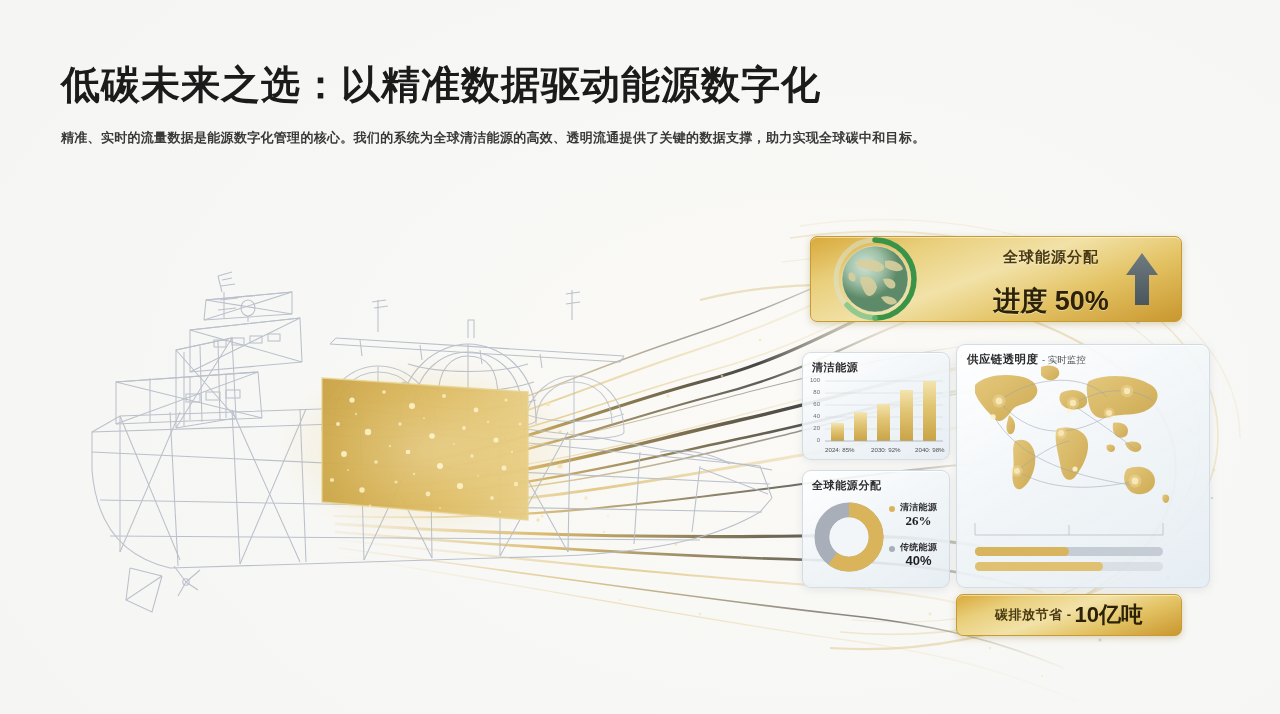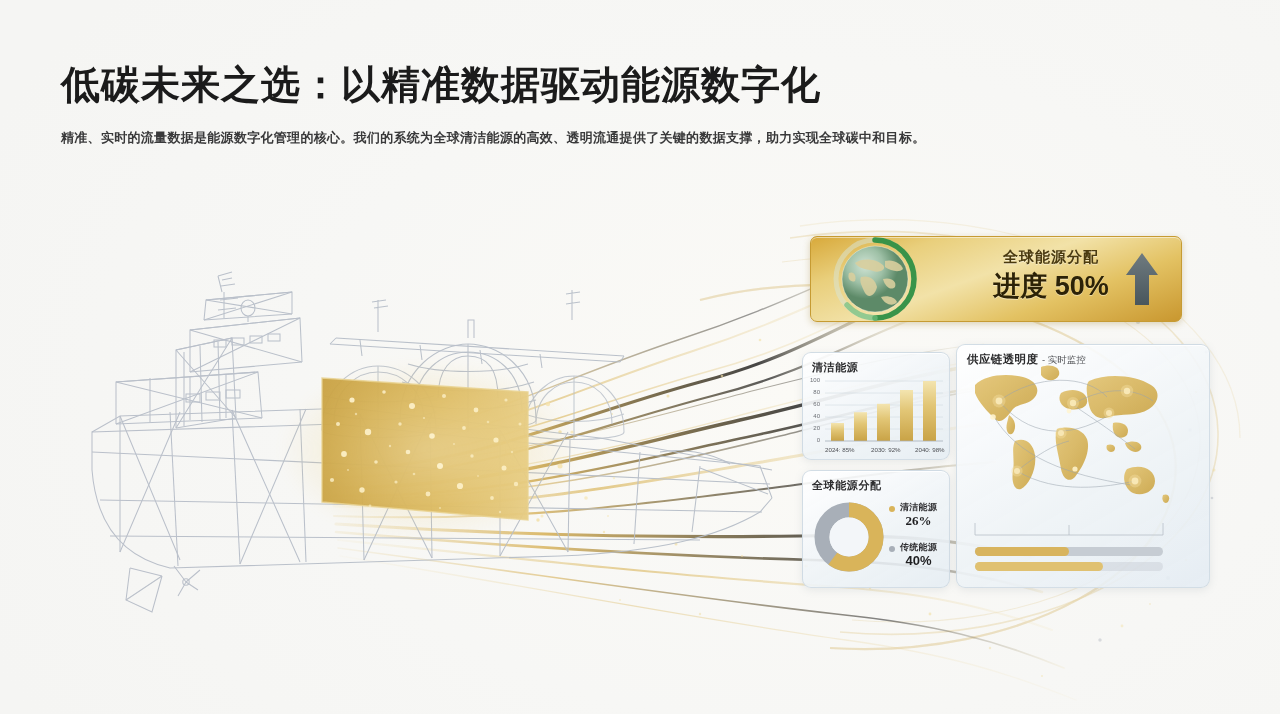--- a/index.html
+++ b/index.html
@@ -40,21 +40,21 @@
     background:linear-gradient(160deg,#d8a93a 0%, #e9cf7c 22%, #f2e2a8 46%, #e3c263 70%, #c9972f 100%);
     border:1px solid #c69b33;
     box-shadow:0 2px 7px rgba(150,115,30,.3), inset 0 1px 0 rgba(255,255,255,.5);
   }
 
   
   #banner{left:8px;top:0px;width:370px;height:84px;}
   .banner-txt{position:absolute;left:160px;top:12px;width:160px;text-align:center;}
   .banner-l1{font-size:15px;font-weight:bold;color:#4a3a10;letter-spacing:1px;line-height:1.1;
     text-shadow:0 1px 0 rgba(255,255,255,.45);}
-  .banner-l2{margin-top:2px;font-size:27px;font-weight:bold;color:#2c2207;letter-spacing:0px;
+  .banner-l2{margin-top:17px;font-size:27px;font-weight:bold;color:#2c2207;letter-spacing:0px;
     text-shadow:0 1px 0 rgba(255,255,255,.4);white-space:nowrap;}
   .globe-wrap{position:absolute;left:14px;top:-8px;width:100px;height:100px;}
   .arrow-up{position:absolute;right:22px;top:14px;width:34px;height:56px;}
 
   
   #card-eff{left:0px;top:116px;width:146px;height:106px;}
   #card-mix{left:0px;top:234px;width:146px;height:116px;text-align:center;}
   .card-title{position:absolute;left:9px;top:7px;font-size:11px;font-weight:bold;color:#2e2e30;letter-spacing:.6px;}
 
   
@@ -533,15 +533,21 @@
       </svg>
 
       <svg viewBox="0 0 224 34" width="224" height="34" style="position:absolute;left:0;top:198px;">
         <rect x="18" y="4" width="188" height="9" rx="4.5" fill="#c6ccd3"></rect>
         <rect x="18" y="4" width="94" height="9" rx="4.5" fill="#d8b45e"></rect>
         <rect x="18" y="19" width="188" height="9" rx="4.5" fill="#ccd2d8" opacity=".55"></rect>
         <rect x="18" y="19" width="128" height="9" rx="4.5" fill="#e0c171"></rect>
       </svg>
     </div>
 
+    <div class="goldbar" id="badge">
+      <div class="badge-inner">
+        <span class="badge-lbl">碳排放节省 -</span>
+        <span class="badge-val">10亿吨</span>
+      </div>
+    </div>
 
   </div>
 </div>
 
 </body></html>

